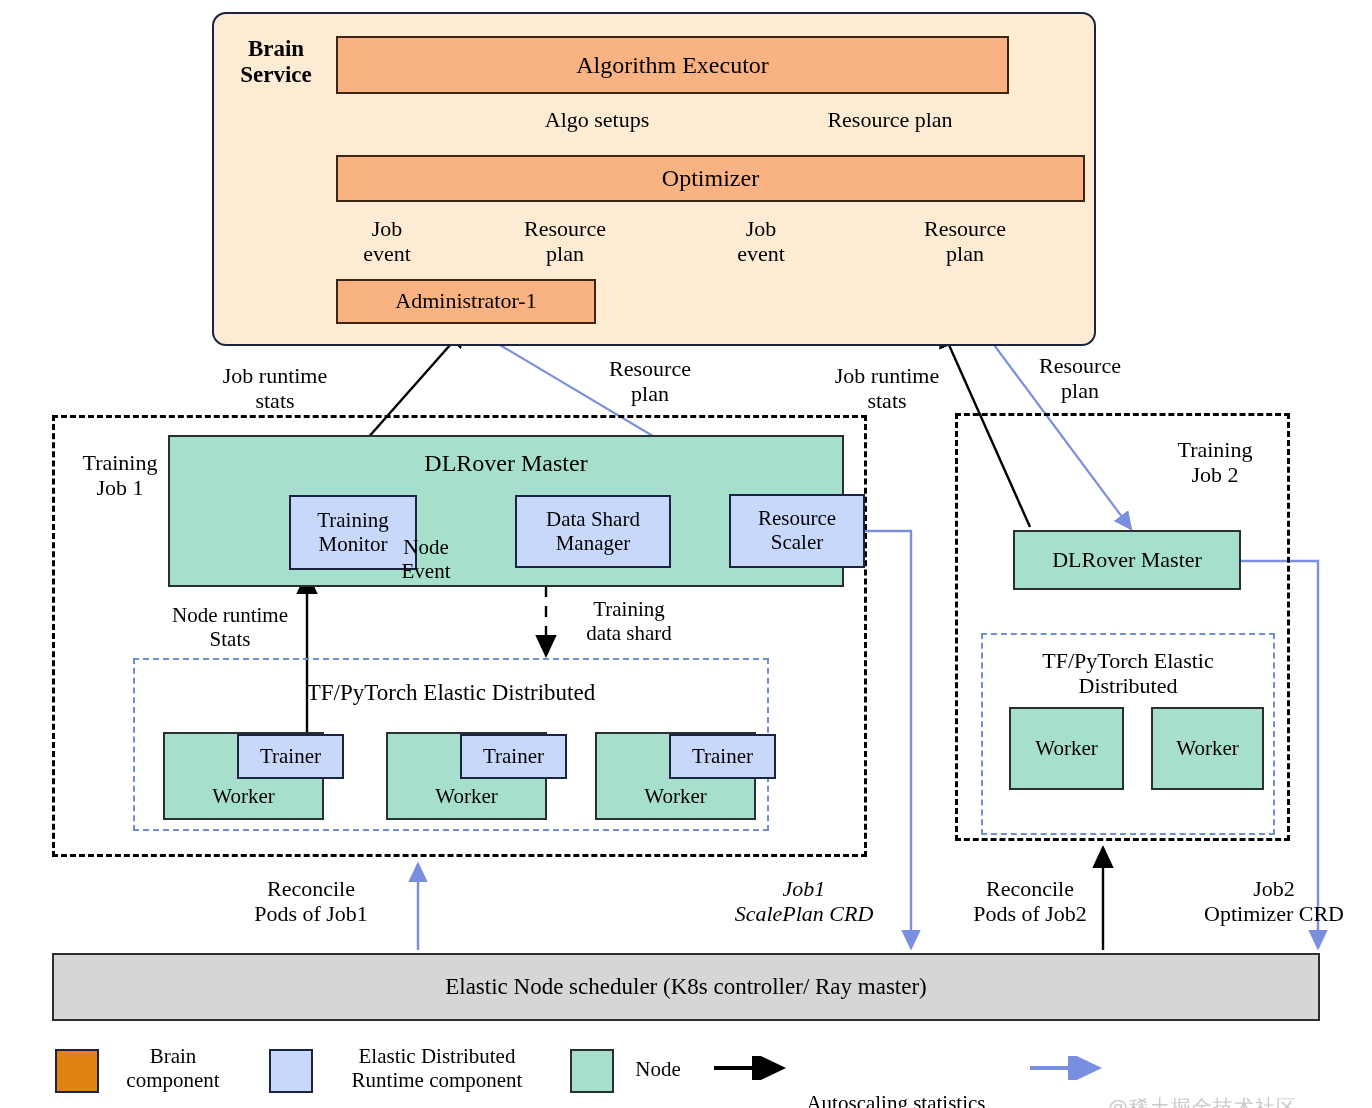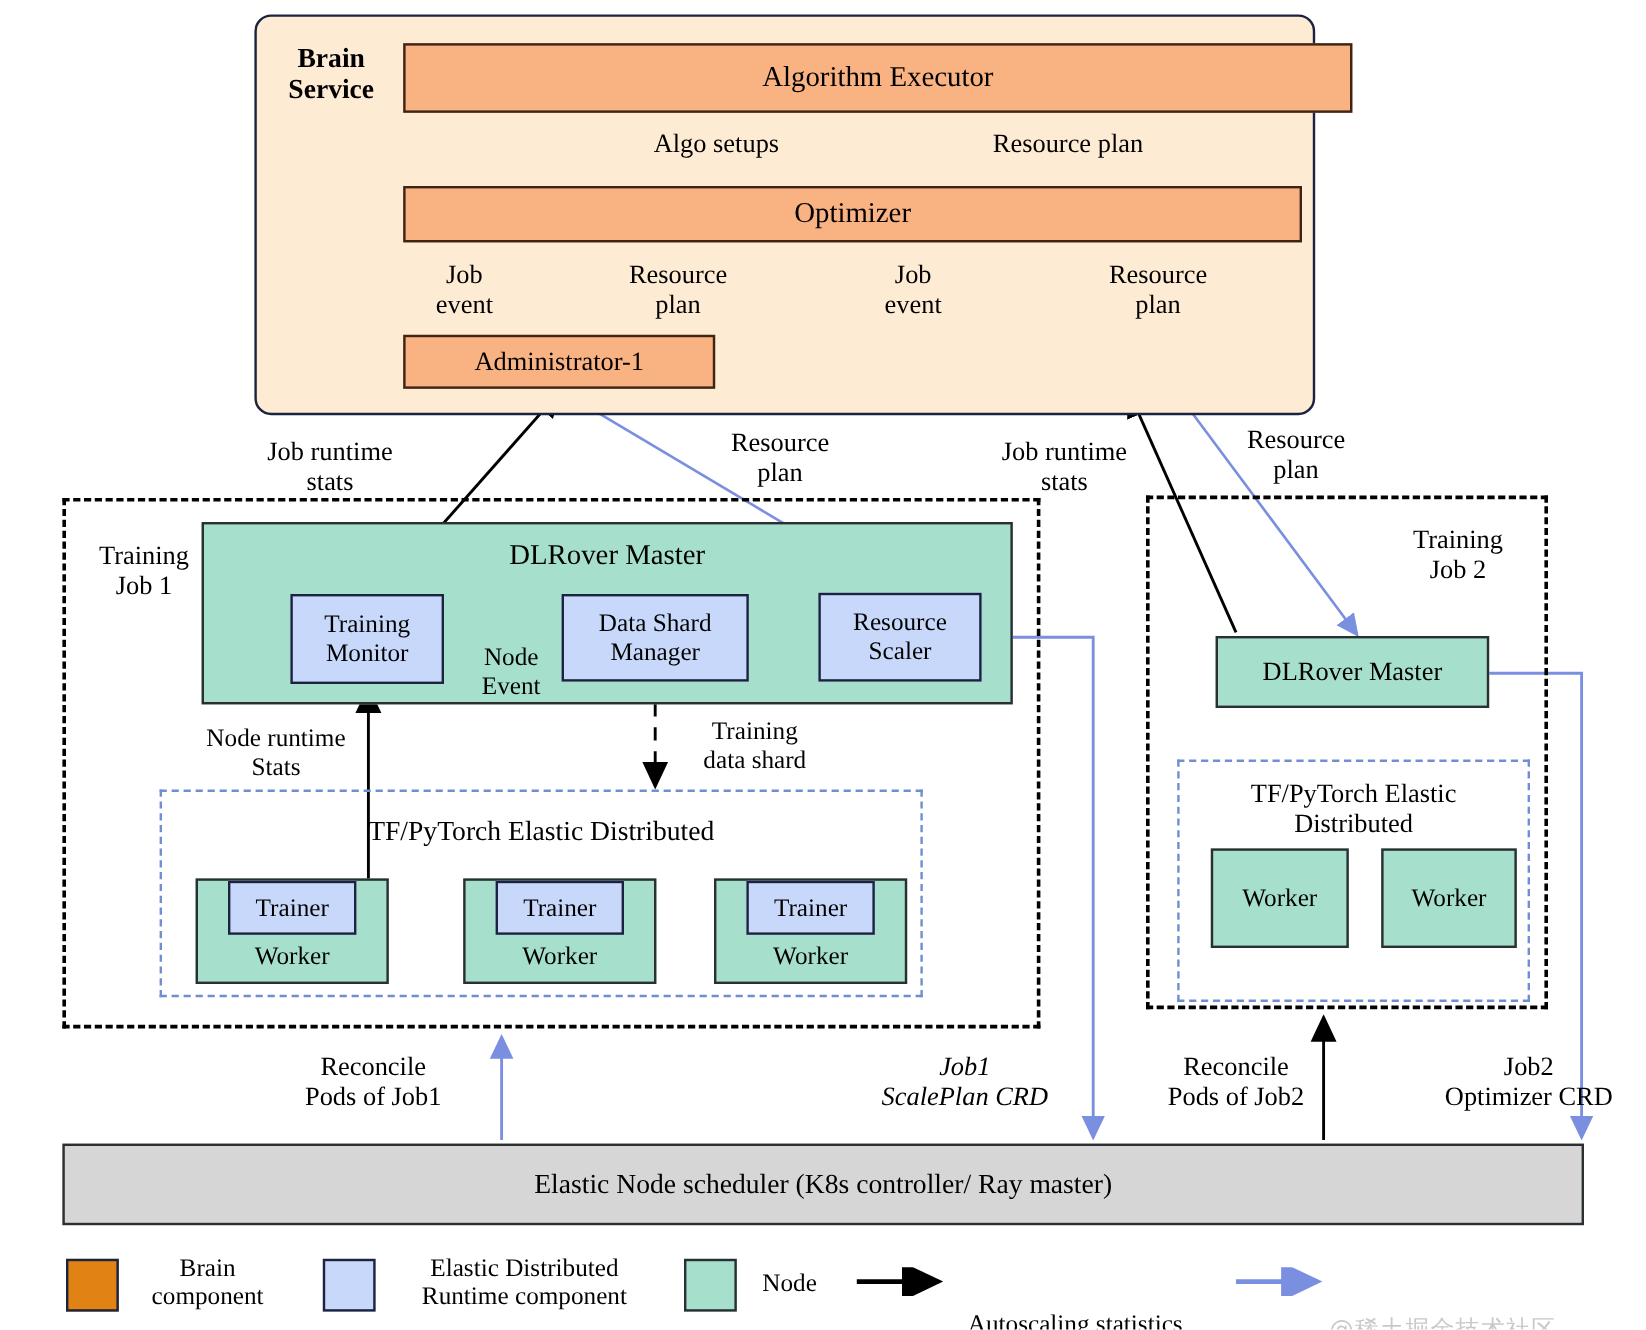--- a/index.html
+++ b/index.html
@@ -14,21 +14,21 @@
 
   
   #brain-panel{position:absolute;left:212px;top:12px;width:880px;height:330px;
       background:#FDEBD3;border:2px solid #1b2340;border-radius:14px;}
   .orange{background:#F9B282;border:2px solid #3d2415;}
   #brain-title{left:224px;top:36px;width:104px;font-weight:bold;font-size:23px;}
 
   
   .jobpanel{position:absolute;box-sizing:border-box;border:3px dashed #000;background:transparent;}
   .greenbox{background:#A6E0CD;border:2px solid #2a2f33;}
-  .bluebox{background:#C8D8FA;border:2px solid #1b2340;}
+  .bluebox{background:#C8D8FA;border:2px solid #1b2340;margin-left:47px;}
   .dashblue{position:absolute;box-sizing:border-box;border:2px dashed #6f8fd0;background:transparent;}
 
   #scheduler{position:absolute;left:52px;top:953px;width:1268px;height:68px;
       background:#D6D6D6;border:2px solid #2a2f33;font-size:23px;}
 
   
   #legend{position:absolute;left:0;top:1030px;width:1372px;height:78px;}
   .sw{position:absolute;width:40px;height:40px;border:2px solid #1b2340;}
   .lgt{position:absolute;font-size:21px;text-align:center;line-height:1.16;white-space:pre-line;}
   #watermark{position:absolute;left:1108px;top:1052px;font-size:20px;color:#c9c9c9;
@@ -100,21 +100,21 @@
 
       <line x1="1103" y1="950" x2="1103" y2="848" stroke="#000" stroke-width="2.4" marker-end="url(#ahBbig)"></line>
     </g>
   </svg>
 
   <div id="brain-panel"></div>
 
   <div class="lbl" id="brain-title">Brain
 Service</div>
 
-  <div class="box orange" style="left:336px;top:36px;width:791px;height:58px;font-size:24px;">Algorithm Executor</div>
+  <div class="box orange" style="left:336px;top:36px;width:673px;height:58px;font-size:24px;">Algorithm Executor</div>
 
   <div class="box orange" style="left:336px;top:155px;width:749px;height:47px;font-size:24px;">Optimizer</div>
 
   <div class="box orange" style="left:336px;top:279px;width:260px;height:45px;font-size:22px;">Administrator-1</div>
 
 
   <div class="lbl" style="left:512px;top:107px;width:170px;font-size:22px;">Algo setups</div>
   <div class="lbl" style="left:800px;top:107px;width:180px;font-size:22px;">Resource plan</div>
 
   <div class="lbl" style="left:348px;top:216px;width:78px;font-size:22px;">Job

